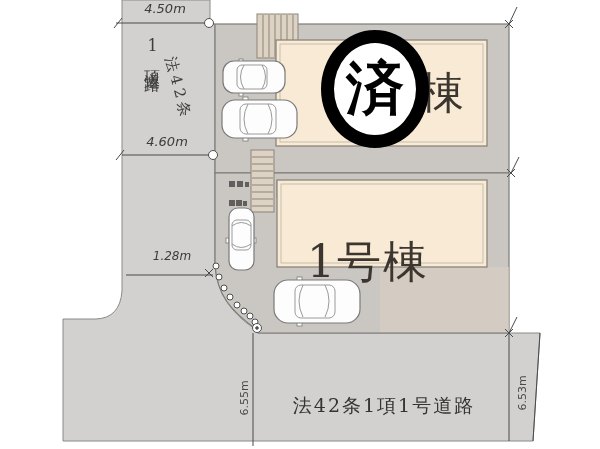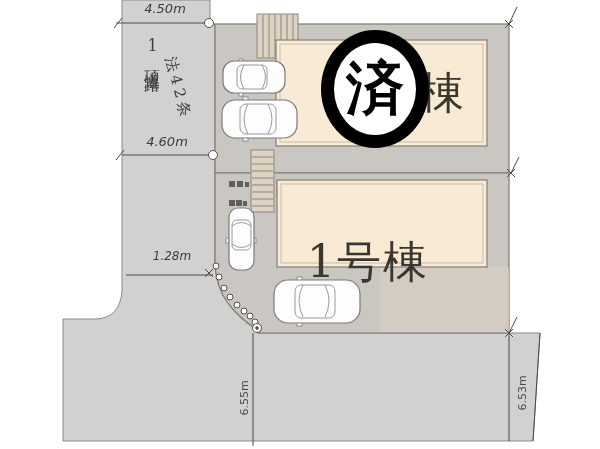--- a/index.html
+++ b/index.html
@@ -158,14 +158,15 @@
   <div class="lbl road-label-diag" style="left:143px;top:79px;">法42条</div>
 
   <div class="lbl bldg-label" style="left:305px;top:64px;">2号棟</div>
 
   <div class="lbl bldg-label" style="left:268px;top:201px;margin-top:32px;">1号棟</div>
 
   <div id="stamp">
     <span>済</span>
   </div>
 
+  <div class="lbl road-main-label" style="left:234px;top:393px;">法42条1項1号道路</div>
 
 </div>
 
 </body></html>

